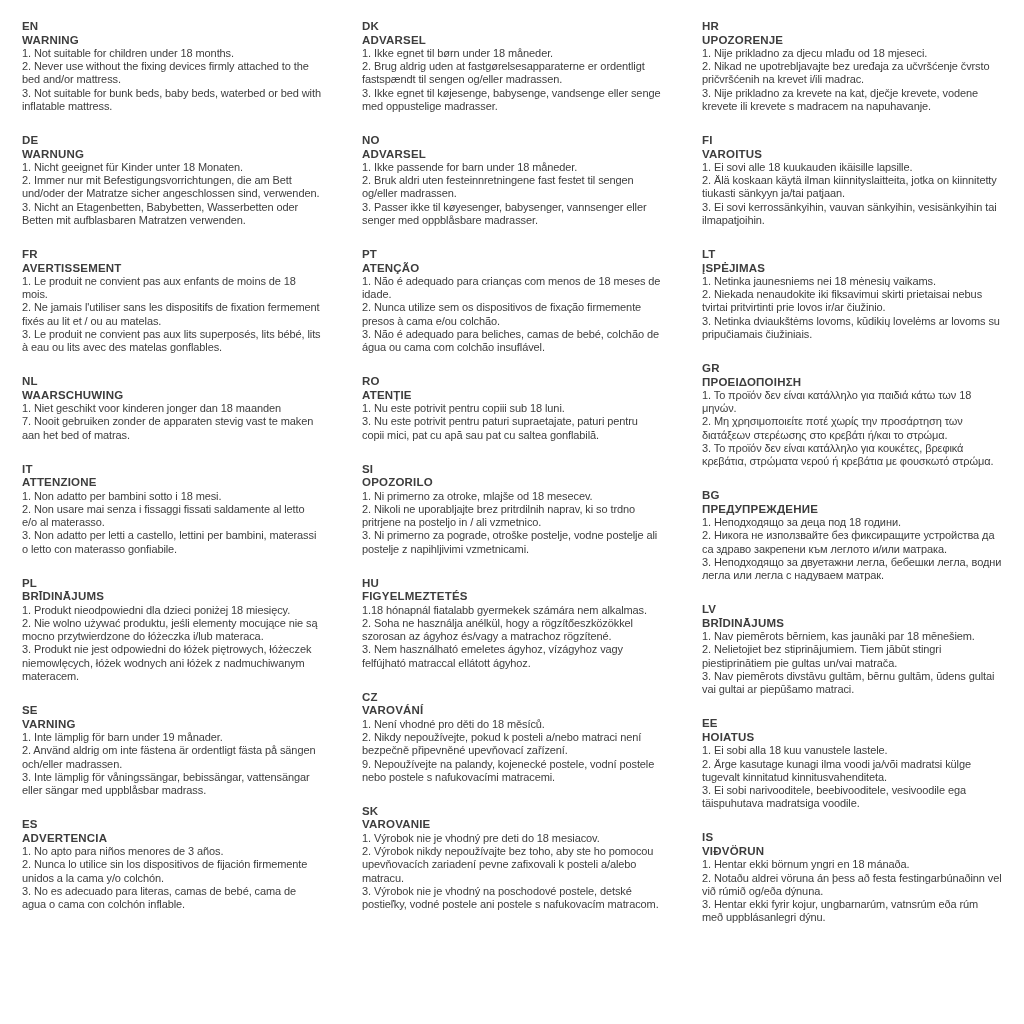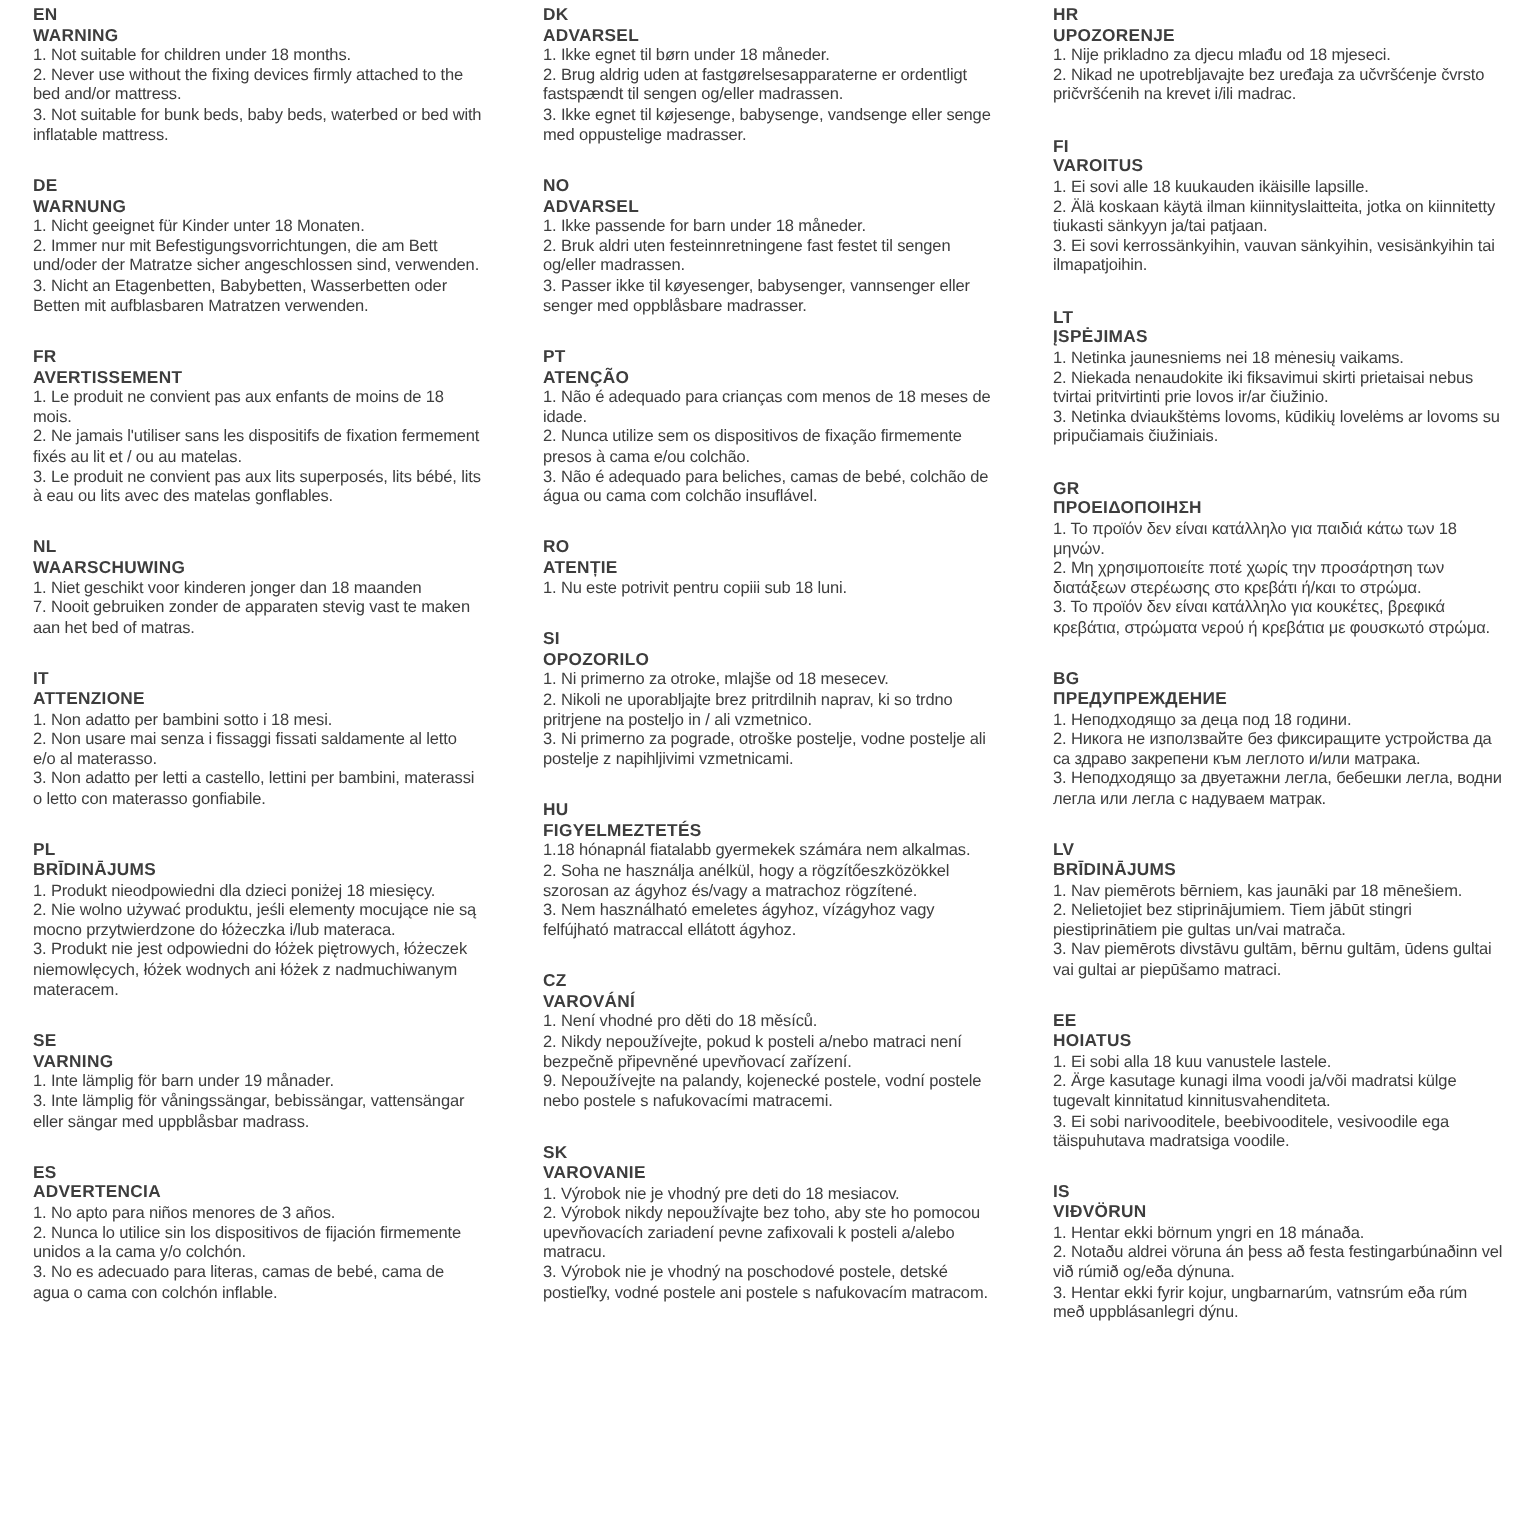--- a/index.html
+++ b/index.html
@@ -11,21 +11,21 @@
     width: 1024px;
     height: 1024px;
     overflow: hidden;
     font-family: "Liberation Sans", "DejaVu Sans", sans-serif;
     color: #3d3d3d;
   }
   .page {
     box-sizing: border-box;
     width: 1024px;
     height: 720px;
-    padding: 4px 22px 10px 22px;
+    padding: 20px 22px 10px 22px;
     display: grid;
     grid-template-columns: 1fr 1fr 1fr;
     column-gap: 40px;
     align-content: start;
   }
   .col { min-width: 0; }
   .sec { margin: 0 0 21px 0; }
   .lang {
     font-weight: bold;
     font-size: 11.5px;
@@ -88,20 +88,21 @@
       <div class="lang">PL</div>
       <div class="head">BRĪDINĀJUMS</div>
       <div class="item">1. Produkt nieodpowiedni dla dzieci poniżej 18 miesięcy.</div>
       <div class="item">2. Nie wolno używać produktu, jeśli elementy mocujące nie są mocno przytwierdzone do łóżeczka i/lub materaca.</div>
       <div class="item">3. Produkt nie jest odpowiedni do łóżek piętrowych, łóżeczek niemowlęcych, łóżek wodnych ani łóżek z nadmuchiwanym materacem.</div>
     </div>
     <div class="sec">
       <div class="lang">SE</div>
       <div class="head">VARNING</div>
       <div class="item">1. Inte lämplig för barn under 19 månader.</div>
+      <div class="item">2. Använd aldrig om inte fästena är ordentligt fästa på sängen och/eller madrassen.</div>
       <div class="item">3. Inte lämplig för våningssängar, bebissängar, vattensängar eller sängar med uppblåsbar madrass.</div>
     </div>
     <div class="sec">
       <div class="lang">ES</div>
       <div class="head">ADVERTENCIA</div>
       <div class="item">1. No apto para niños menores de 3 años.</div>
       <div class="item">2. Nunca lo utilice sin los dispositivos de fijación firmemente unidos a la cama y/o colchón.</div>
       <div class="item">3. No es adecuado para literas, camas de bebé, cama de agua o cama con colchón inflable.</div>
     </div>
   </div>
@@ -125,20 +126,21 @@
       <div class="lang">PT</div>
       <div class="head">ATENÇÃO</div>
       <div class="item">1. Não é adequado para crianças com menos de 18 meses de idade.</div>
       <div class="item">2. Nunca utilize sem os dispositivos de fixação firmemente presos à cama e/ou colchão.</div>
       <div class="item">3. Não é adequado para beliches, camas de bebé, colchão de água ou cama com colchão insuflável.</div>
     </div>
     <div class="sec">
       <div class="lang">RO</div>
       <div class="head">ATENȚIE</div>
       <div class="item">1. Nu este potrivit pentru copiii sub 18 luni.</div>
+      <div class="item">3. Nu este potrivit pentru paturi supraetajate, paturi pentru copii mici, pat cu apă sau pat cu saltea gonflabilă.</div>
     </div>
     <div class="sec">
       <div class="lang">SI</div>
       <div class="head">OPOZORILO</div>
       <div class="item">1. Ni primerno za otroke, mlajše od 18 mesecev.</div>
       <div class="item">2. Nikoli ne uporabljajte brez pritrdilnih naprav, ki so trdno pritrjene na posteljo in / ali vzmetnico.</div>
       <div class="item">3. Ni primerno za pograde, otroške postelje, vodne postelje ali postelje z napihljivimi vzmetnicami.</div>
     </div>
     <div class="sec">
       <div class="lang">HU</div>
@@ -162,20 +164,21 @@
       <div class="item">3. Výrobok nie je vhodný na poschodové postele, detské postieľky, vodné postele ani postele s nafukovacím matracom.</div>
     </div>
   </div>
 
   <div class="col">
     <div class="sec">
       <div class="lang">HR</div>
       <div class="head">UPOZORENJE</div>
       <div class="item">1. Nije prikladno za djecu mlađu od 18 mjeseci.</div>
       <div class="item">2. Nikad ne upotrebljavajte bez uređaja za učvršćenje čvrsto pričvršćenih na krevet i/ili madrac.</div>
+      <div class="item">3. Nije prikladno za krevete na kat, dječje krevete, vodene krevete ili krevete s madracem na napuhavanje.</div>
     </div>
     <div class="sec">
       <div class="lang">FI</div>
       <div class="head">VAROITUS</div>
       <div class="item">1. Ei sovi alle 18 kuukauden ikäisille lapsille.</div>
       <div class="item">2. Älä koskaan käytä ilman kiinnityslaitteita, jotka on kiinnitetty tiukasti sänkyyn ja/tai patjaan.</div>
       <div class="item">3. Ei sovi kerrossänkyihin, vauvan sänkyihin, vesisänkyihin tai ilmapatjoihin.</div>
     </div>
     <div class="sec">
       <div class="lang">LT</div>

